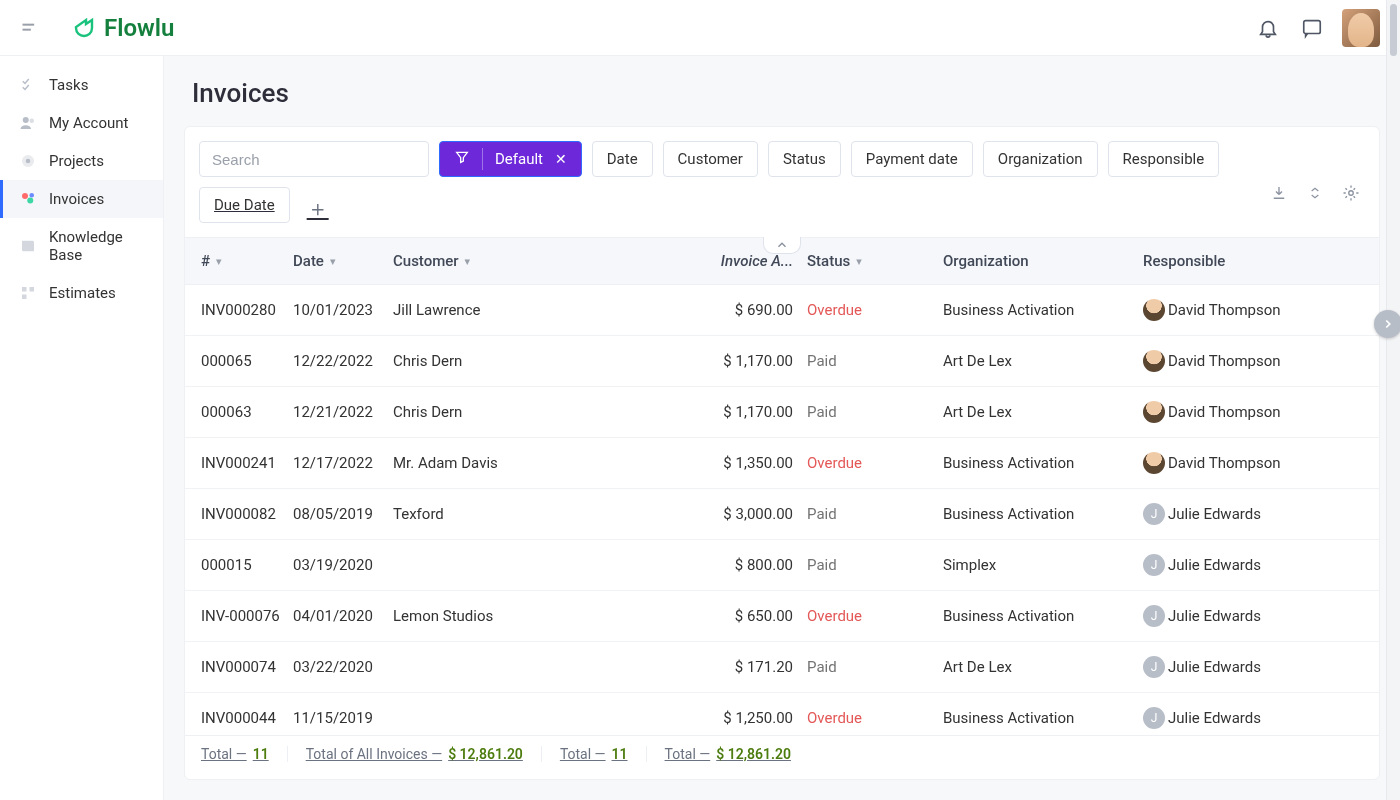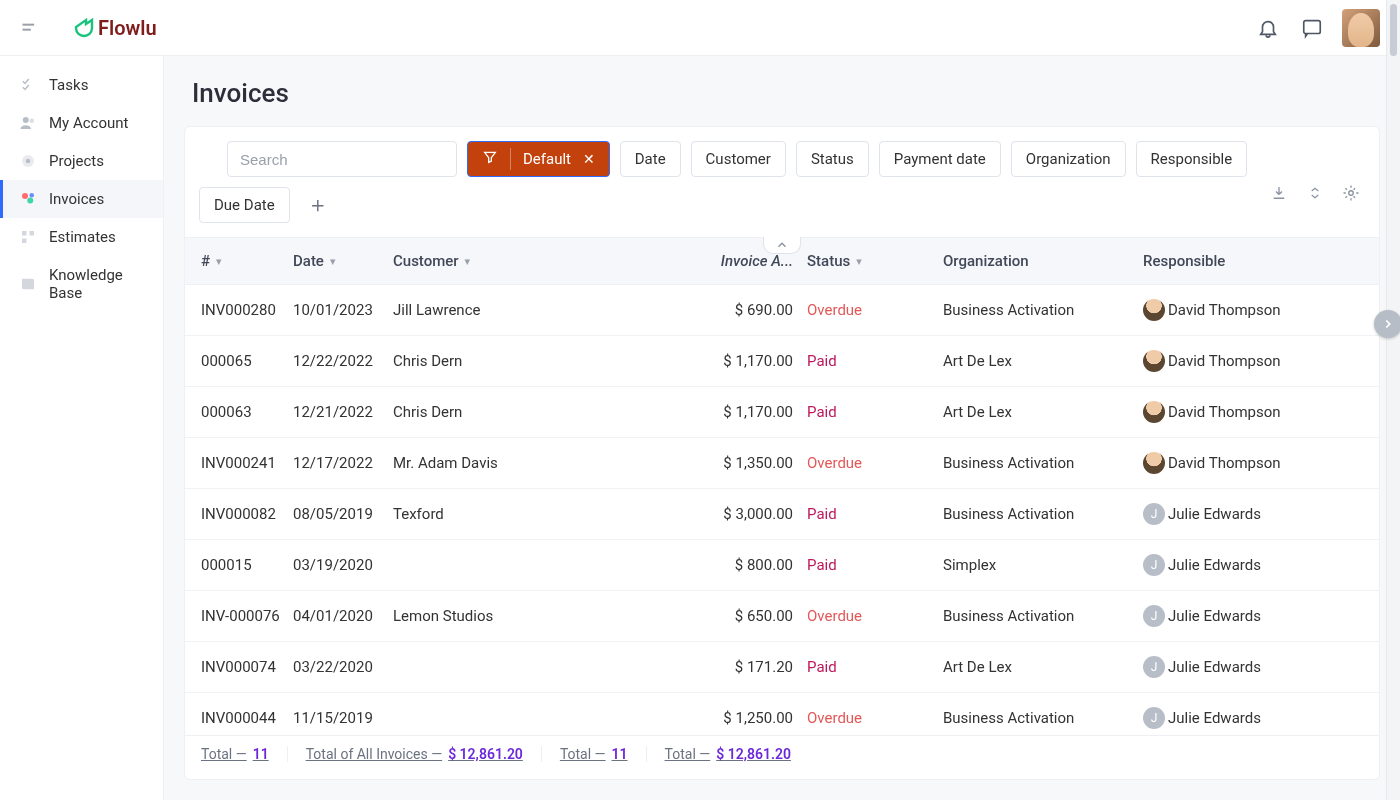--- a/index.html
+++ b/index.html
@@ -1,21 +1,21 @@
 <!DOCTYPE html>
 <html><head>
 <meta charset="utf-8">
 <style>
 * { box-sizing: border-box; margin: 0; padding: 0; }
 body { font-family: -apple-system, BlinkMacSystemFont, "Segoe UI", Roboto, Helvetica, Arial, sans-serif; font-size: 14px; color: #2e2e3a; background: #fff; width: 1400px; height: 800px; overflow: hidden; position: relative; }
 
 
 .topbar { height: 56px; display: flex; align-items: center; padding: 0 20px 0 18px; border-bottom: 1px solid #eef0f3; }
 .hamburger { width: 24px; height: 24px; color: #9aa0aa; margin-right: 30px; cursor: pointer; display:flex; align-items:center; justify-content:center;}
-.logo { display: flex; align-items: center; gap: 2px; font-size: 20px; font-weight: 600; color: #7f1d1d; }
+.logo { display: flex; align-items: center; gap: 8px; font-size: 24px; font-weight: 600; color: #15803d; }
 .logo-mark { width: 24px; height: 24px; color: #19c37d; }
 .topbar-spacer { flex: 1; }
 .top-icon { width: 36px; height: 36px; display: flex; align-items: center; justify-content: center; color: #4f5664; margin-left: 8px; cursor: pointer; }
 .avatar { width: 38px; height: 38px; border-radius: 4px; margin-left: 12px; background: linear-gradient(135deg,#d4a17a,#7e5a3e); position: relative; overflow: hidden; }
 .avatar::after { content:""; position:absolute; inset:4px 6px 0 6px; border-radius:50% 50% 40% 40%; background: linear-gradient(#f0cba8,#e3b58a); }
 
 
 .body { display: flex; height: calc(800px - 56px); }
 .sidebar { width: 200px; border-right: 1px solid #eef0f3; padding-top: 10px; }
 .side-item { display: flex; align-items: center; gap: 12px; padding: 10px 16px; color: #333; cursor: pointer; font-size: 15px; border-left: 3px solid transparent; }
@@ -23,27 +23,27 @@
 .side-icon { width: 18px; height: 18px; color: #b8bec8; display:inline-flex; }
 .side-item.active .side-icon { color: #ff6b6b; }
 
 .main { flex: 1; background: #f7f8fa; display:flex; flex-direction:column; position: relative; }
 .page-title { font-size: 26px; font-weight: 500; color: #2e2e3a; padding: 22px 28px 18px; }
 
 .panel { background: #fff; margin: 0 20px 20px 20px; border-radius: 6px; border: 1px solid #eef0f3; flex:1; display:flex; flex-direction:column; overflow:hidden; position: relative; }
 
 
 .filters { display: flex; align-items: center; gap: 10px; padding: 14px 14px 0 14px; flex-wrap: wrap; position: relative; }
-.search { height: 36px; border: 1px solid #dfe3eb; border-radius: 4px; padding: 0 12px; font-size: 15px; width: 230px; color:#333;margin-left:28px; }
+.search { height: 36px; border: 1px solid #dfe3eb; border-radius: 4px; padding: 0 12px; font-size: 15px; width: 230px; color:#333; }
 .search::placeholder { color: #9aa0aa; }
 .pill { height: 36px; border: 1px solid #dfe3eb; border-radius: 4px; padding: 0 14px; display: inline-flex; align-items: center; background: #fff; color: #333; font-size: 15px; cursor: pointer; }
-.pill.primary { background: #c2410c; color: #fff; border-color: #2f6bff; gap: 10px; }
+.pill.primary { background: #6d28d9; color: #fff; border-color: #2f6bff; gap: 10px; }
 .pill.primary .sep { width:1px; height:22px; background: rgba(255,255,255,0.35); margin: 0 2px; }
 .pill .x { font-size: 14px; margin-left: 2px; }
-.filters-row2 { display:flex; align-items:center; gap: 14px; padding: 10px 14px 14px 14px; }
+.filters-row2 { display:flex; align-items:flex-end; gap: 14px; padding: 10px 14px 14px 14px; text-decoration: underline; }
 .plus { color:#6b7280; font-size: 22px; width: 28px; height: 28px; display:inline-flex; align-items:center; justify-content:center; cursor:pointer; }
 .panel-tools { position:absolute; right: 18px; top: 56px; display:flex; gap: 16px; color:#8b92a0; }
 .tool-icon { width: 20px; height: 20px; cursor:pointer; display:inline-flex; align-items:center; justify-content:center; }
 
 
 .collapse-handle { position:absolute; left:50%; transform:translateX(-50%); top:-1px; width: 38px; height: 18px; background: #fff; border:1px solid #dfe3eb; border-top:none; border-radius: 0 0 10px 10px; display:flex; align-items:center; justify-content:center; color:#8b92a0; font-size: 12px; cursor:pointer; z-index:3; }
 
 
 .table-wrap { position:relative; flex:1; overflow:hidden; }
 .thead { display:flex; background:#f5f7fa; border-top:1px solid #eef0f3; border-bottom:1px solid #eef0f3; padding: 14px 16px; font-weight:500; color:#414857; font-size:15px; position:relative; }
@@ -53,35 +53,35 @@
 .col-num { width: 92px; }
 .col-date { width: 100px; }
 .col-cust { width: 290px; }
 .col-amt { width: 110px; justify-content:flex-end; text-align:right; }
 .col-status { width: 150px; padding-left: 14px; }
 .col-org { width: 200px; }
 .col-resp { width: 220px; }
 
 .tbody { overflow-y:auto; height: calc(100% - 50px - 42px); }
 .tr { display:flex; padding: 14px 16px; border-bottom:1px solid #f0f2f5; font-size:15px; color:#333; }
-.status-paid { color:#be185d; }
+.status-paid { color:#737373; }
 .status-overdue { color:#e45858; }
 .resp-cell { display:flex; gap:3px; }
 .mini-avatar { width:22px; height:22px; border-radius:50%; background:#b8bec8; color:#fff; font-size:12px; display:inline-flex; align-items:center; justify-content:center; overflow:hidden; }
 .mini-avatar.photo { background: radial-gradient(circle at 50% 30%, #f0cba8 0 40%, #5b4632 42% 100%); }
 
 
 .float-next { position:absolute; right:-2px; top: 254px; width:28px; height:28px; border-radius:50%; background:#b7bdc7; color:#fff; display:flex; align-items:center; justify-content:center; font-size:14px; cursor:pointer; z-index:5; box-shadow: 0 1px 3px rgba(0,0,0,.2);}
 
 
 .totals { display:flex; align-items:center; gap: 0; padding: 10px 16px; border-top:1px solid #eef0f3; font-size:14px; color:#6b7280; background:#fff; }
 .tot-seg { padding: 0 18px; border-right:1px solid #eceff3; display:flex; gap:6px;text-decoration:underline; }
 .tot-seg:first-child { padding-left: 0; }
 .tot-seg:last-child { border-right:none; }
-.tot-val { color:#6d28d9; font-weight:600; }
+.tot-val { color:#4d7c0f; font-weight:600; }
 
 
 .right-scroll { position:absolute; right:0; top:0; width:14px; height:800px; background:#f3f4f6; border-left:1px solid #e7e9ee; }
 .right-scroll .thumb { position:absolute; left:3px; right:3px; top:4px; height:52px; background:#c6cbd4; border-radius:4px; }
 
 .th.amt-th { justify-content:flex-end;font-style:italic; }
 </style>
 </head>
 <body>
 
@@ -152,34 +152,34 @@
             <circle cx="8" cy="8" r="4" fill="#ff6b6b"></circle>
             <circle cx="15" cy="14" r="4" fill="#3dd6a5"></circle>
             <circle cx="17" cy="7" r="3" fill="#6b8cff"></circle>
           </svg>
         </span>
         <span>Invoices</span>
       </div>
       <div class="side-item">
         <span class="side-icon">
           <svg viewBox="0 0 24 24" width="18" height="18" fill="currentColor" opacity=".6">
+            <path d="M4 5h14a2 2 0 012 2v12H6a2 2 0 01-2-2V5z"></path>
+          </svg>
+        </span>
+        <span>Knowledge Base</span>
+      </div>
+      <div class="side-item">
+        <span class="side-icon">
+          <svg viewBox="0 0 24 24" width="18" height="18" fill="currentColor" opacity=".6">
             <rect x="4" y="4" width="6" height="6"></rect>
             <rect x="14" y="4" width="6" height="6"></rect>
             <rect x="4" y="14" width="6" height="6"></rect>
           </svg>
         </span>
         <span>Estimates</span>
-      </div>
-      <div class="side-item">
-        <span class="side-icon">
-          <svg viewBox="0 0 24 24" width="18" height="18" fill="currentColor" opacity=".6">
-            <path d="M4 5h14a2 2 0 012 2v12H6a2 2 0 01-2-2V5z"></path>
-          </svg>
-        </span>
-        <span>Knowledge Base</span>
       </div>
     </div>
 
   <div class="main">
     <div class="page-title">Invoices</div>
 
     <div class="panel">
       <div class="filters">
         <input class="search" placeholder="Search" style="">
         <div class="pill primary">

